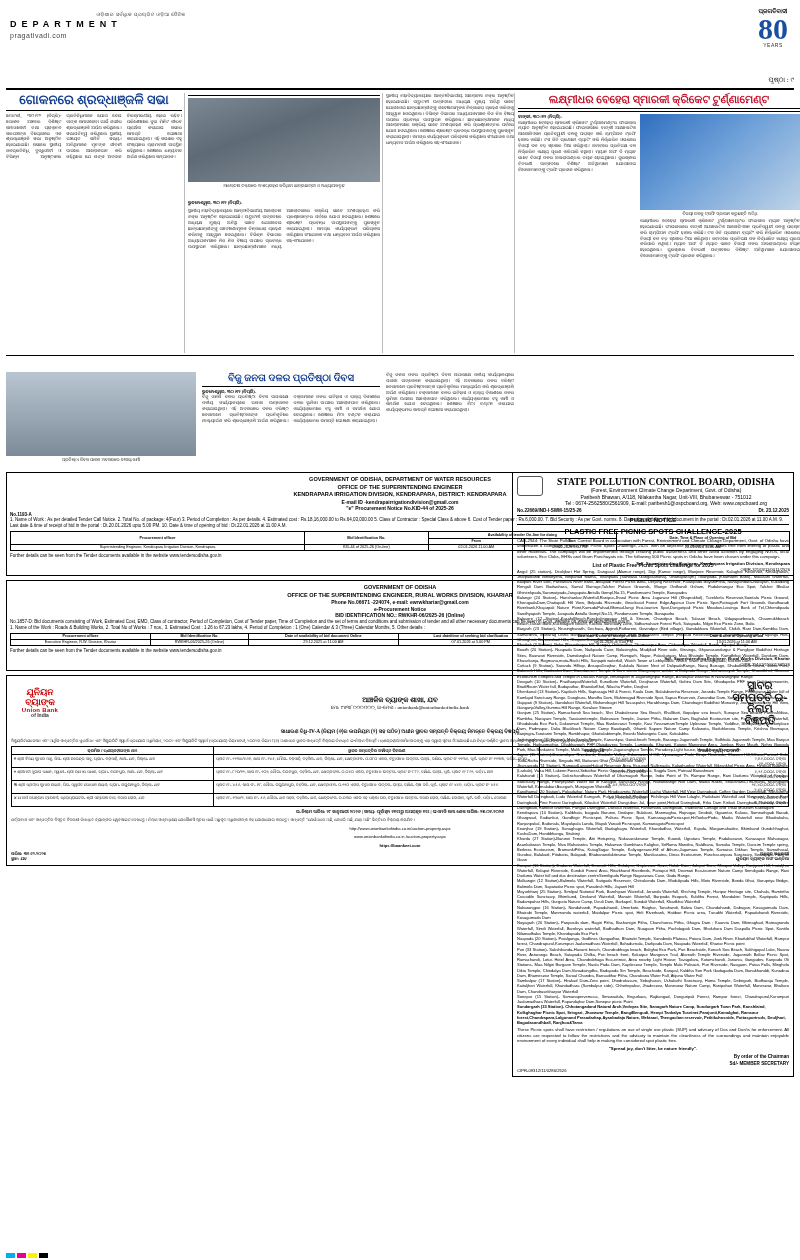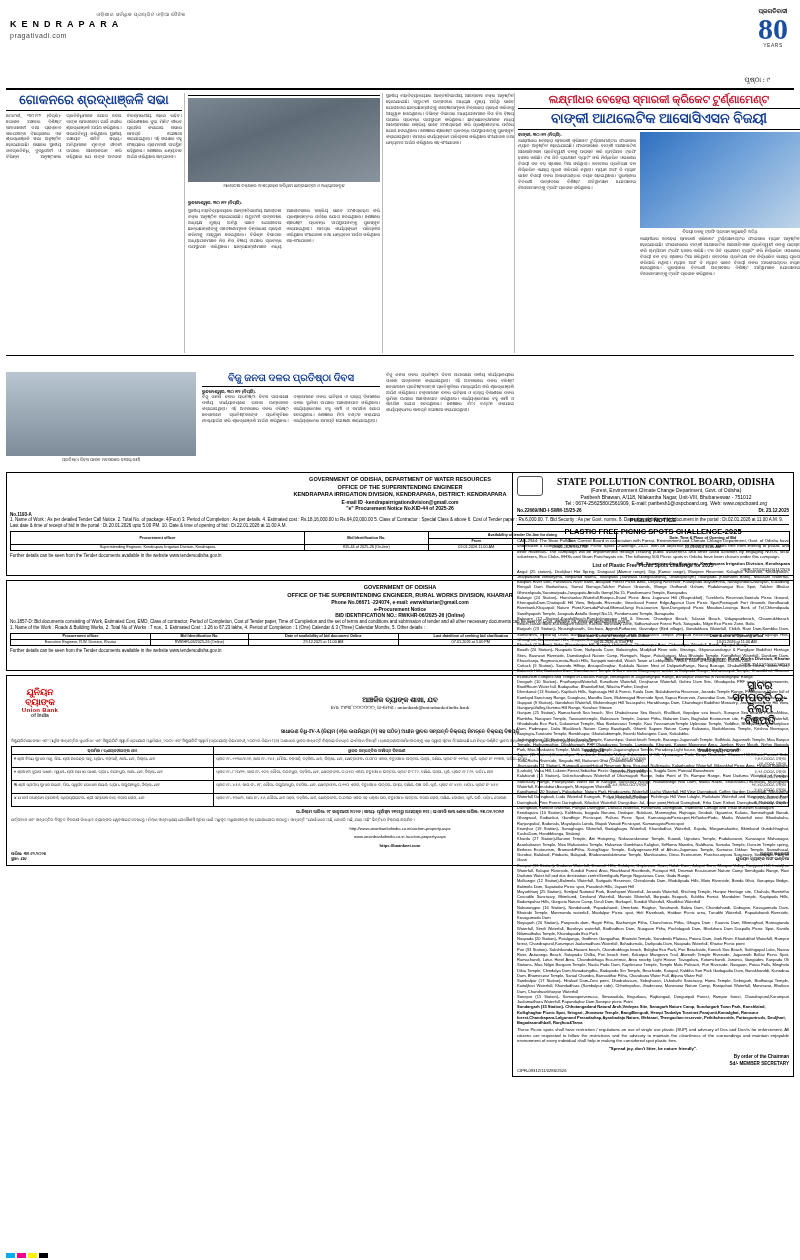--- a/index.html
+++ b/index.html
@@ -23,21 +23,21 @@
   .logo-site { font-size:7px; color:#444; margin-top:3px; letter-spacing:.5px; }
   .mh-center { position:absolute; left:280px; top:12px; width:250px; text-align:center; }
   .mh-center .title { font-family:"Liberation Serif", serif; font-size:30px; font-weight:bold; color:#d3122b; line-height:1.1; }
   .mh-right { position:absolute; right:6px; top:4px; width:170px; text-align:right; }
   .mh-50 { display:inline-block; text-align:center; }
   .mh-50 .big { font-size:30px; font-weight:bold; color:#1a4fa0; font-family:"Liberation Serif", serif; line-height:.9; }
   .mh-50 .sm { font-size:5px; color:#333; letter-spacing:.5px; }
   .mh-50 .logo-mini { font-size:6px; font-weight:bold; color:#000; }
   .mh-dateline { position:absolute; left:280px; bottom:4px; width:430px; font-size:7px; text-align:center; color:#111; }
   .mh-dateline .dl-box { display:inline-block; border-top:1px solid #000; border-bottom:1px solid #000; padding:1px 8px; }
-  .mh-page { position:absolute; right:24px; bottom:4px; font-size:7px; }
+  .mh-page { position:absolute; right:0; bottom:4px; font-size:7px; }
 
   
   .rule { border-top:1px solid #000; }
   .od { font-family:"Liberation Serif", serif; }
   .tiny { font-size:4.6px; line-height:1.28; text-align:justify; }
   .photo { background:#9aa6b0; position:relative; overflow:hidden; }
   .cap { font-size:4.4px; text-align:center; margin-top:1px; line-height:1.2; }
 
   
   .news { position:relative; height:260px; margin-top:3px; }
@@ -106,21 +106,21 @@
   .ph-ban   { background:linear-gradient(180deg,#b9c6d2 0%,#7d8b98 100%); }
 </style>
 </head>
 <body>
 
 <div class="page">
 
   <div class="masthead">
     <div class="logo-block">
       <div class="mh-top-strip od">ଓଡ଼ିଶାର ସର୍ବାଧିକ ପ୍ରଚାରିତ ଓଡ଼ିଆ ଦୈନିକ</div>
-      <div class="logo-en">KENDRAPARA</div>
+      <div class="logo-en">DEPARTMENT</div>
       <div class="logo-site">pragativadi.com</div>
     </div>
 
 
     <div class="mh-right">
       <div class="mh-50">
         <div class="logo-mini od">ପ୍ରଗତିବାଦୀ</div>
         <div class="big">80</div>
         <div class="sm">YEARS</div>
       </div>
@@ -150,21 +150,20 @@
     <div class="vdiv" style="left:376px;"></div>
 
     <div class="col c3">
       <div class="tiny od" style="height:256px;">ସ୍ଥାନୀୟ ମହାବିଦ୍ୟାଳୟରେ ଆନ୍ତଃବିଭାଗୀୟ ଆଲୋଚନା ଚକ୍ର ଅନୁଷ୍ଠିତ ହୋଇଯାଇଛି। ଉଦ୍ଘାଟନୀ ଉତ୍ସବରେ ଅଧ୍ୟକ୍ଷ ମୁଖ୍ୟ ଅତିଥି ଭାବେ ଯୋଗଦେଇ ଛାତ୍ରଛାତ୍ରୀଙ୍କୁ ଗବେଷଣାମୂଳକ ଚିନ୍ତାଧାରା ଗ୍ରହଣ କରିବାକୁ ଆହ୍ୱାନ ଦେଇଥିଲେ। ବିଭିନ୍ନ ବିଭାଗର ଅଧ୍ୟାପକମାନେ ନିଜ ନିଜ ବିଷୟ ଉପରେ ପ୍ରବନ୍ଧ ଉପସ୍ଥାପନ କରିଥିଲେ। ଛାତ୍ରଛାତ୍ରୀମାନେ ମଧ୍ୟ ଆଲୋଚନାରେ ସକ୍ରିୟ ଭାବେ ଅଂଶଗ୍ରହଣ କରି ପ୍ରଶ୍ନୋତ୍ତର ପର୍ବରେ ଯୋଗ ଦେଇଥିଲେ। ଶେଷରେ ଶ୍ରେଷ୍ଠ ପ୍ରବନ୍ଧ ଉପସ୍ଥାପକଙ୍କୁ ପୁରସ୍କୃତ କରାଯାଇଥିଲା। ସମଗ୍ର କାର୍ଯ୍ୟକ୍ରମ ପରିଚାଳନା କରିଥିଲେ ସଂଯୋଜକ ତଥା ଧନ୍ୟବାଦ ଅର୍ପଣ କରିଥିଲେ ସହ-ସଂଯୋଜକ।</div>
     </div>
     <div class="vdiv" style="left:508px;"></div>
 
     <div class="col c4">
       <div class="news-head od red" style="font-size:11px;">ଲକ୍ଷ୍ମୀଧର ବେହେରା ସ୍ମାରକୀ କ୍ରିକେଟ ଟୁର୍ଣ୍ଣାମେଣ୍ଟ</div>
       <div class="divline"></div>
-      <div class="news-head od" style="font-size:14px;">ବାଙ୍କୀ ଆଥଲେଟିକ ଆସୋସିଏସନ ବିଜୟୀ</div>
       <div class="divline"></div>
       <div style="display:flex; gap:4px; margin-top:2px;">
         <div style="width:118px;">
           <div class="tiny od" style="font-weight:bold;">ବାଙ୍କୀ, ୩୦।୧୨ (ନିପ୍ରି)-</div>
           <div class="tiny od" style="height:190px;">ଲକ୍ଷ୍ମୀଧର ବେହେରା ସ୍ମାରକୀ କ୍ରିକେଟ ଟୁର୍ଣ୍ଣାମେଣ୍ଟର ଫାଇନାଲ ମ୍ୟାଚ ଅନୁଷ୍ଠିତ ହୋଇଯାଇଛି। ଫାଇନାଲରେ ବାଙ୍କୀ ଆଥଲେଟିକ ଆସୋସିଏସନ ପ୍ରତିଦ୍ୱନ୍ଦୀ ଦଳକୁ ପରାସ୍ତ କରି ଚାମ୍ପିଅନ ଟ୍ରଫି ହାସଲ କରିଛି। ଟସ ଜିତି ପ୍ରଥମେ ବ୍ୟାଟିଂ କରି ନିର୍ଦ୍ଧାରିତ ଓଭରରେ ବିଜୟୀ ଦଳ ବଡ଼ ସ୍କୋର ଠିଆ କରିଥିଲା। ଜବାବରେ ପ୍ରତିପକ୍ଷ ଦଳ ନିର୍ଦ୍ଧାରିତ ଲକ୍ଷ୍ୟ ପୂରଣ କରିପାରି ନଥିଲା। ମ୍ୟାନ ଅଫ ଦି ମ୍ୟାଚ ଭାବେ ବିଜୟୀ ଦଳର ଅଲରାଉଣ୍ଡର ଚୟନ ହୋଇଥିଲେ। ପୁରସ୍କାର ବିତରଣୀ ଉତ୍ସବରେ ବିଶିଷ୍ଟ ଅତିଥିମାନେ ଯୋଗଦେଇ ବିଜେତାମାନଙ୍କୁ ଟ୍ରଫି ପ୍ରଦାନ କରିଥିଲେ।</div>
         </div>
         <div style="flex:1;">
           <div class="photo ph-crick" style="height:96px;"></div>
           <div class="cap od">ବିଜୟୀ ଦଳକୁ ଟ୍ରଫି ପ୍ରଦାନ କରୁଛନ୍ତି ଅତିଥି</div>
           <div class="tiny od" style="height:88px; margin-top:2px;">ଲକ୍ଷ୍ମୀଧର ବେହେରା ସ୍ମାରକୀ କ୍ରିକେଟ ଟୁର୍ଣ୍ଣାମେଣ୍ଟର ଫାଇନାଲ ମ୍ୟାଚ ଅନୁଷ୍ଠିତ ହୋଇଯାଇଛି। ଫାଇନାଲରେ ବାଙ୍କୀ ଆଥଲେଟିକ ଆସୋସିଏସନ ପ୍ରତିଦ୍ୱନ୍ଦୀ ଦଳକୁ ପରାସ୍ତ କରି ଚାମ୍ପିଅନ ଟ୍ରଫି ହାସଲ କରିଛି। ଟସ ଜିତି ପ୍ରଥମେ ବ୍ୟାଟିଂ କରି ନିର୍ଦ୍ଧାରିତ ଓଭରରେ ବିଜୟୀ ଦଳ ବଡ଼ ସ୍କୋର ଠିଆ କରିଥିଲା। ଜବାବରେ ପ୍ରତିପକ୍ଷ ଦଳ ନିର୍ଦ୍ଧାରିତ ଲକ୍ଷ୍ୟ ପୂରଣ କରିପାରି ନଥିଲା। ମ୍ୟାନ ଅଫ ଦି ମ୍ୟାଚ ଭାବେ ବିଜୟୀ ଦଳର ଅଲରାଉଣ୍ଡର ଚୟନ ହୋଇଥିଲେ। ପୁରସ୍କାର ବିତରଣୀ ଉତ୍ସବରେ ବିଶିଷ୍ଟ ଅତିଥିମାନେ ଯୋଗଦେଇ ବିଜେତାମାନଙ୍କୁ ଟ୍ରଫି ପ୍ରଦାନ କରିଥିଲେ।</div>

